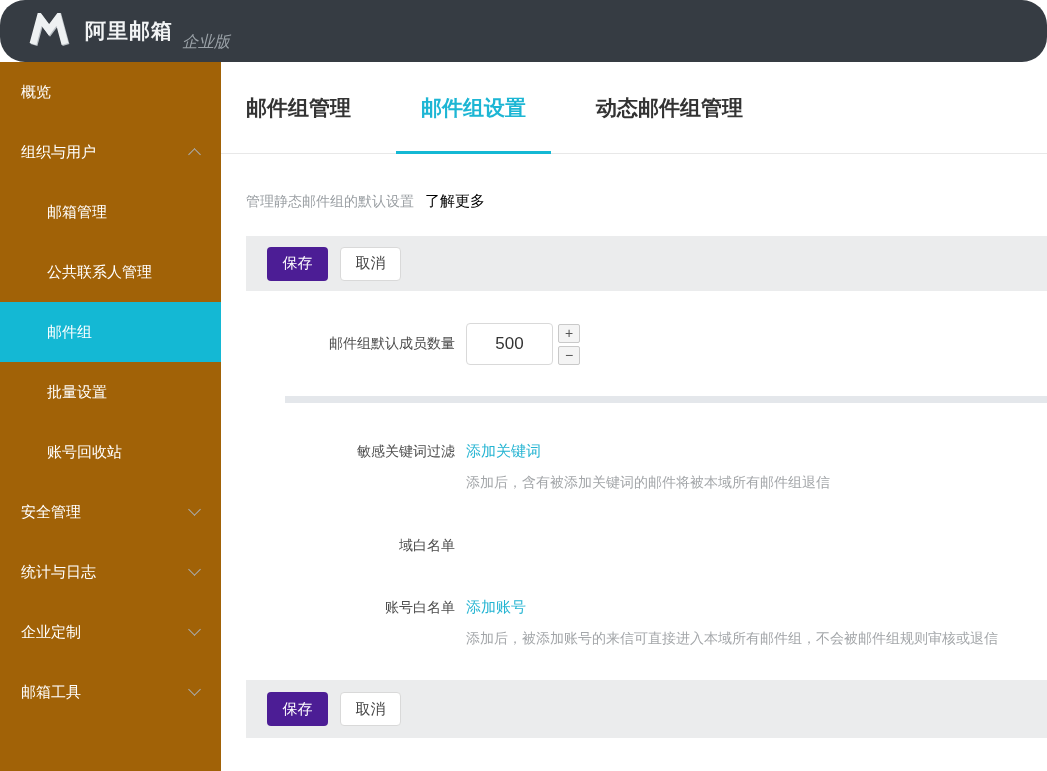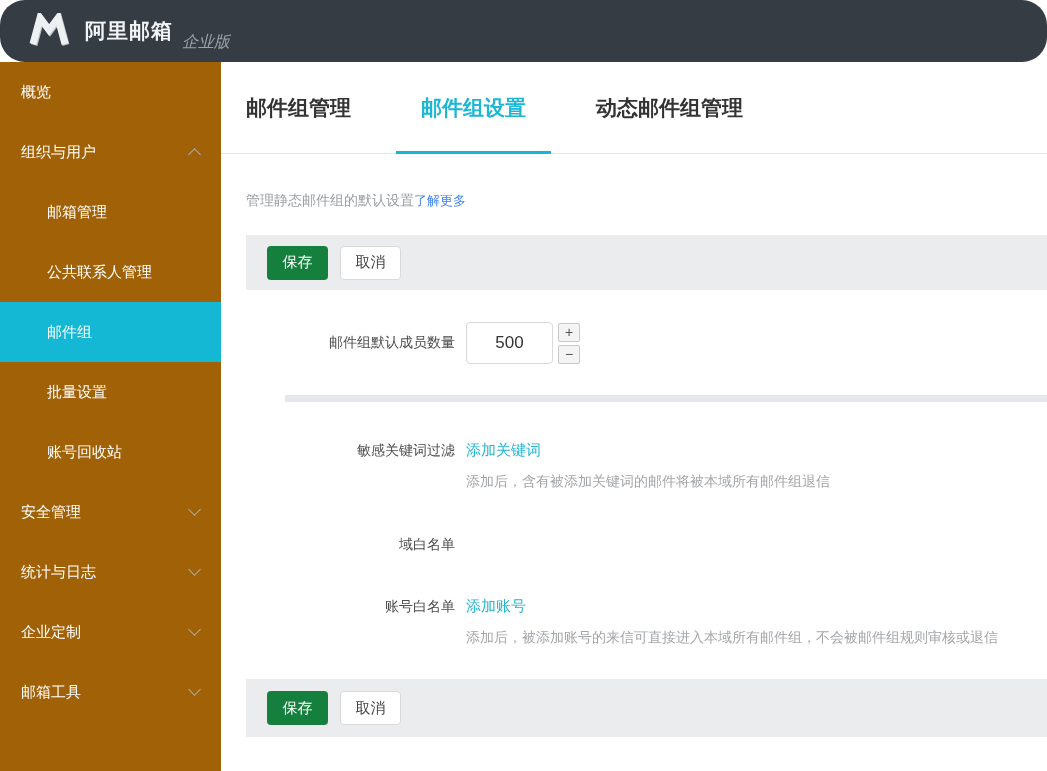--- a/index.html
+++ b/index.html
@@ -30,28 +30,28 @@
   .tabbar { height:92px; display:flex; align-items:stretch; border-bottom:1px solid #e8e8e8; }
   .tab { font-size:21px; font-weight:bold; color:#333; padding:0 25px; display:flex;
     align-items:center; position:relative; cursor:pointer; margin-right:20px; }
   .tab.active { color:#1db6d4; }
   .tab.active::after { content:""; position:absolute; left:0; right:0; bottom:-1px; height:3px;
     background:#14b8d4; }
 
   .content { padding-left:25px; }
   .page-desc-row { margin-top:38px; display:flex; align-items:baseline; font-size:14px; }
   .page-desc { color:#9a9fa3; }
-  .learn-more { color:#3b82f6; font-size:13px; text-decoration:none; cursor:pointer; }
+  .learn-more { color:#000000; margin-left:11px; font-size:15px; text-decoration:none; cursor:pointer; }
 
   .action-bar { margin-top:25px; height:55px; background:#ebeced; display:flex;
     align-items:center; padding-left:21px; }
   .action-bar.bottom { margin-top:32px; height:58px; }
   .btn { height:34px; min-width:61px; padding:0 14px; border-radius:4px; font-size:15px;
     cursor:pointer; font-family:inherit; }
-  .btn-save { background:#15803d; color:#fff; border:none; }
+  .btn-save { background:#4c1d95; color:#fff; border:none; }
   .btn-cancel { background:#fff; color:#444; border:1px solid #d9d9d9; margin-left:12px; }
 
   .member-row { margin-top:32px; display:flex; align-items:center; }
   .label-col { width:209px; flex:none; text-align:right; font-size:14px; color:#4d4d4d; }
   .member-input { width:87px; height:42px; margin-left:11px; border:1px solid #d9d9d9;
     border-radius:4px; text-align:center; font-size:17px; color:#333; font-family:inherit; outline:none; }
   .stepper { display:flex; flex-direction:column; margin-left:5px; gap:3px; }
   .step-btn { width:22px; height:19px; background:#f4f4f4; border:1px solid #c9c9c9;
     border-radius:2px; color:#555; font-size:14px; line-height:1; display:flex;
     align-items:center; justify-content:center; cursor:pointer; padding:0; font-family:inherit; }

